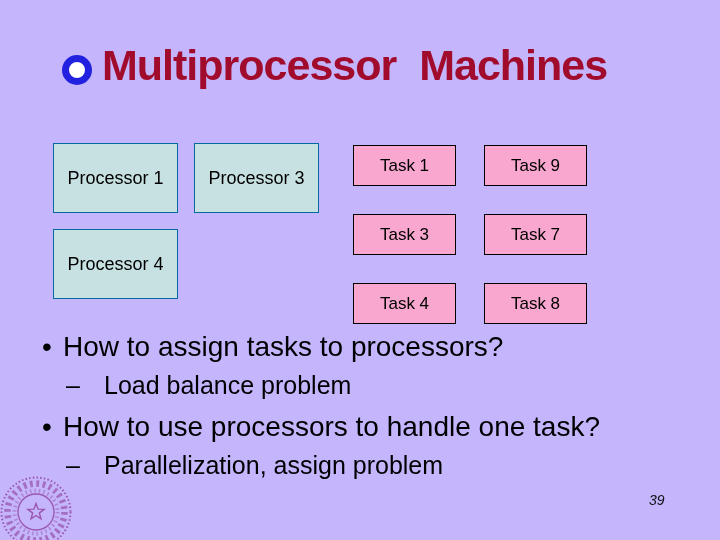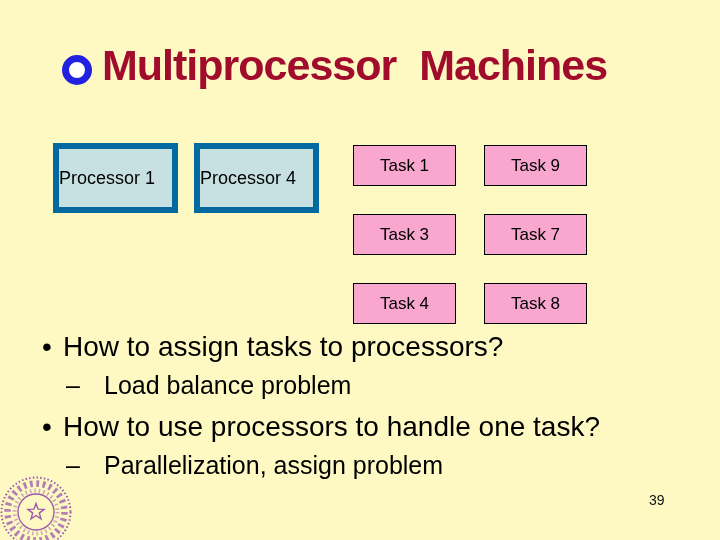--- a/index.html
+++ b/index.html
@@ -1,40 +1,40 @@
 <!DOCTYPE html>
 <html><head>
 <meta charset="utf-8">
 <style>
   html,body { margin:0; padding:0; background:#ffffff; }
   .slide {
     position:relative; width:720px; height:540px;
-    background:#fef9c3; overflow:hidden;
+    background:#c4b5fd; overflow:hidden;
     font-family:"Liberation Sans", sans-serif; color:#000;
   }
   
   .title-ring {
     position:absolute; left:62px; top:55px; width:30px; height:30px;
     box-sizing:border-box; border:7px solid #2121DF; border-radius:50%;
     background:#fff;
   }
   .slide-title {
     position:absolute; left:102px; top:41px;
     font-size:43px; font-weight:bold; color:#A10C2C;
     white-space:nowrap; word-spacing:12px; letter-spacing:-1px;
   }
   
   .proc-grid {
     position:absolute; left:53px; top:143px;
     display:grid; grid-template-columns:125px 125px;
     grid-template-rows:70px 70px; gap:16px;
   }
   .proc-box {
-    background:#C7E1E3; border:6px solid #0369a1;
-    display:flex; align-items:center; 
+    background:#C7E1E3; border:1px solid #0369a1;
+    display:flex; align-items:center; justify-content:center;
     font-size:18px;
   }
   
   .task-grid {
     position:absolute; left:353px; top:145px;
     display:grid; grid-auto-flow:column;
     grid-template-rows:repeat(3,41px); grid-template-columns:repeat(3,103px);
     column-gap:17px; row-gap:16px;gap:28px;
   }
   .task-box {
@@ -53,36 +53,39 @@
     font-size:25px; white-space:nowrap;
   }
   .subbullet .marker { width:38px; flex:0 0 38px; }
   .b1 { top:331px; }
   .s1 { top:371px; }
   .b2 { top:411px; }
   .s2 { top:451px; }
   
   .page-number {
     position:absolute; left:649px; top:492px;
-    font-size:14px; color:#111;
+    font-size:14px; color:#111;font-style:italic;
   }
   
   .seal { position:absolute; left:-6px; top:470px; }
 </style>
 </head>
 <body>
 
 <div class="slide">
 
   <div class="title-ring"></div>
   <div class="slide-title">Multiprocessor Machines</div>
 
   <div class="proc-grid">
     <div class="proc-box">
         <span>Processor 1</span>
+      </div>
+    <div class="proc-box">
+        <span>Processor 3</span>
       </div>
     <div class="proc-box">
         <span>Processor 4</span>
       </div>
   </div>
 
   <div class="task-grid">
     <div class="task-box">
         <span>Task 1</span>
       </div>

